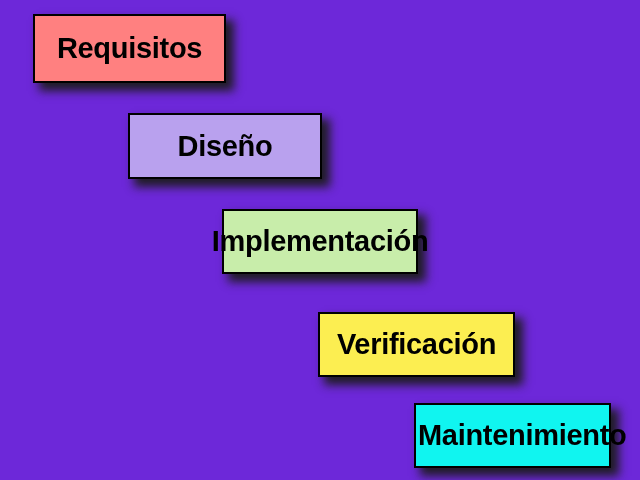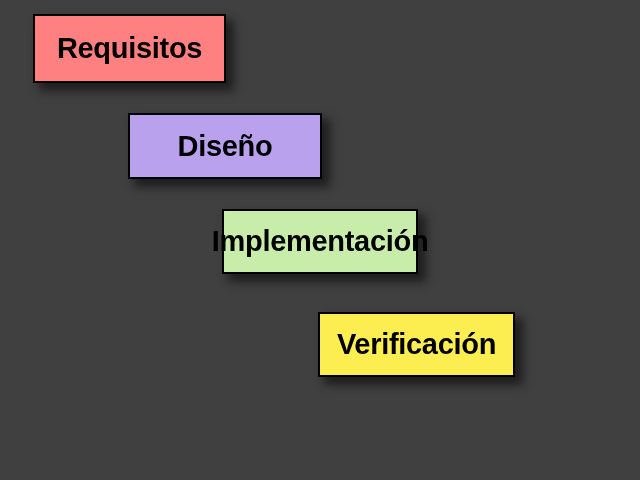--- a/index.html
+++ b/index.html
@@ -50,32 +50,35 @@
     position: absolute;
     left: 0;
     width: 215px;
     text-align: left;
     padding-left: 2px;
   }
 </style>
 </head>
 <body>
 
-<div id="diagram" style="background: #404040;">
+<div id="diagram" style="background: #6d28d9;">
 
   <div class="phase-box" id="box-0" style="background-color: rgb(255, 128, 128); border-color: rgb(0, 0, 0);">
     <span class="phase-label" style="color: rgb(0, 0, 0);">Requisitos</span>
   </div>
 
   <div class="phase-box" id="box-2" style="background-color: rgb(200, 237, 170); border-color: rgb(0, 0, 0);">
     <span class="phase-label" style="color: rgb(0, 0, 0);">Implementación</span>
   </div>
 
   <div class="phase-box" id="box-1" style="background-color: rgb(185, 161, 238); border-color: rgb(0, 0, 0);">
     <span class="phase-label" style="color: rgb(0, 0, 0);">Diseño</span>
   </div>
 
   <div class="phase-box" id="box-3" style="background-color: rgb(252, 238, 81); border-color: rgb(0, 0, 0);">
     <span class="phase-label" style="color: rgb(0, 0, 0);">Verificación</span>
   </div>
 
+  <div class="phase-box" id="box-4" style="background-color: rgb(16, 245, 240); border-color: rgb(0, 0, 0);">
+    <span class="phase-label" style="color: rgb(0, 0, 0);">Maintenimiento</span>
+  </div>
 
 </div>
 
 </body></html>

